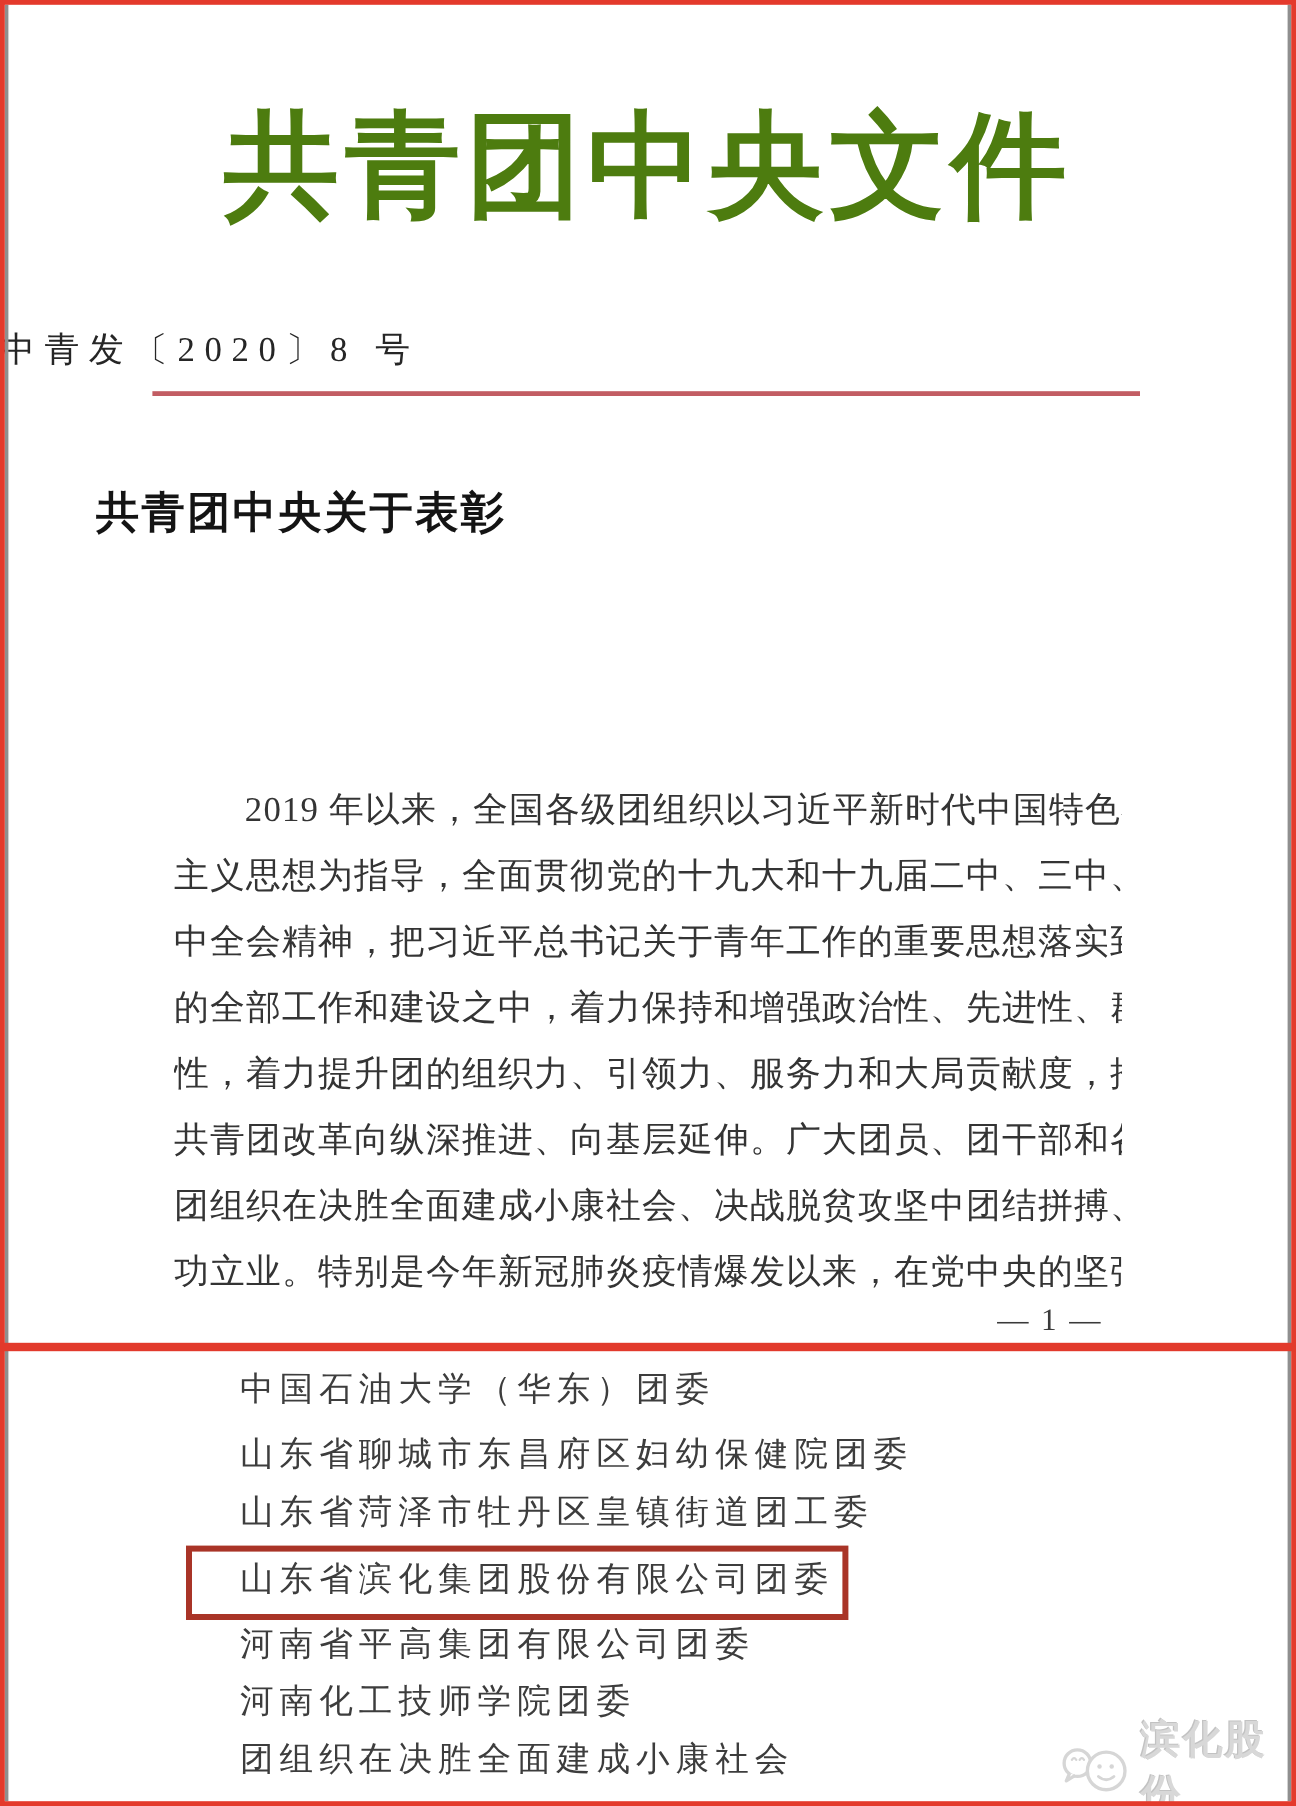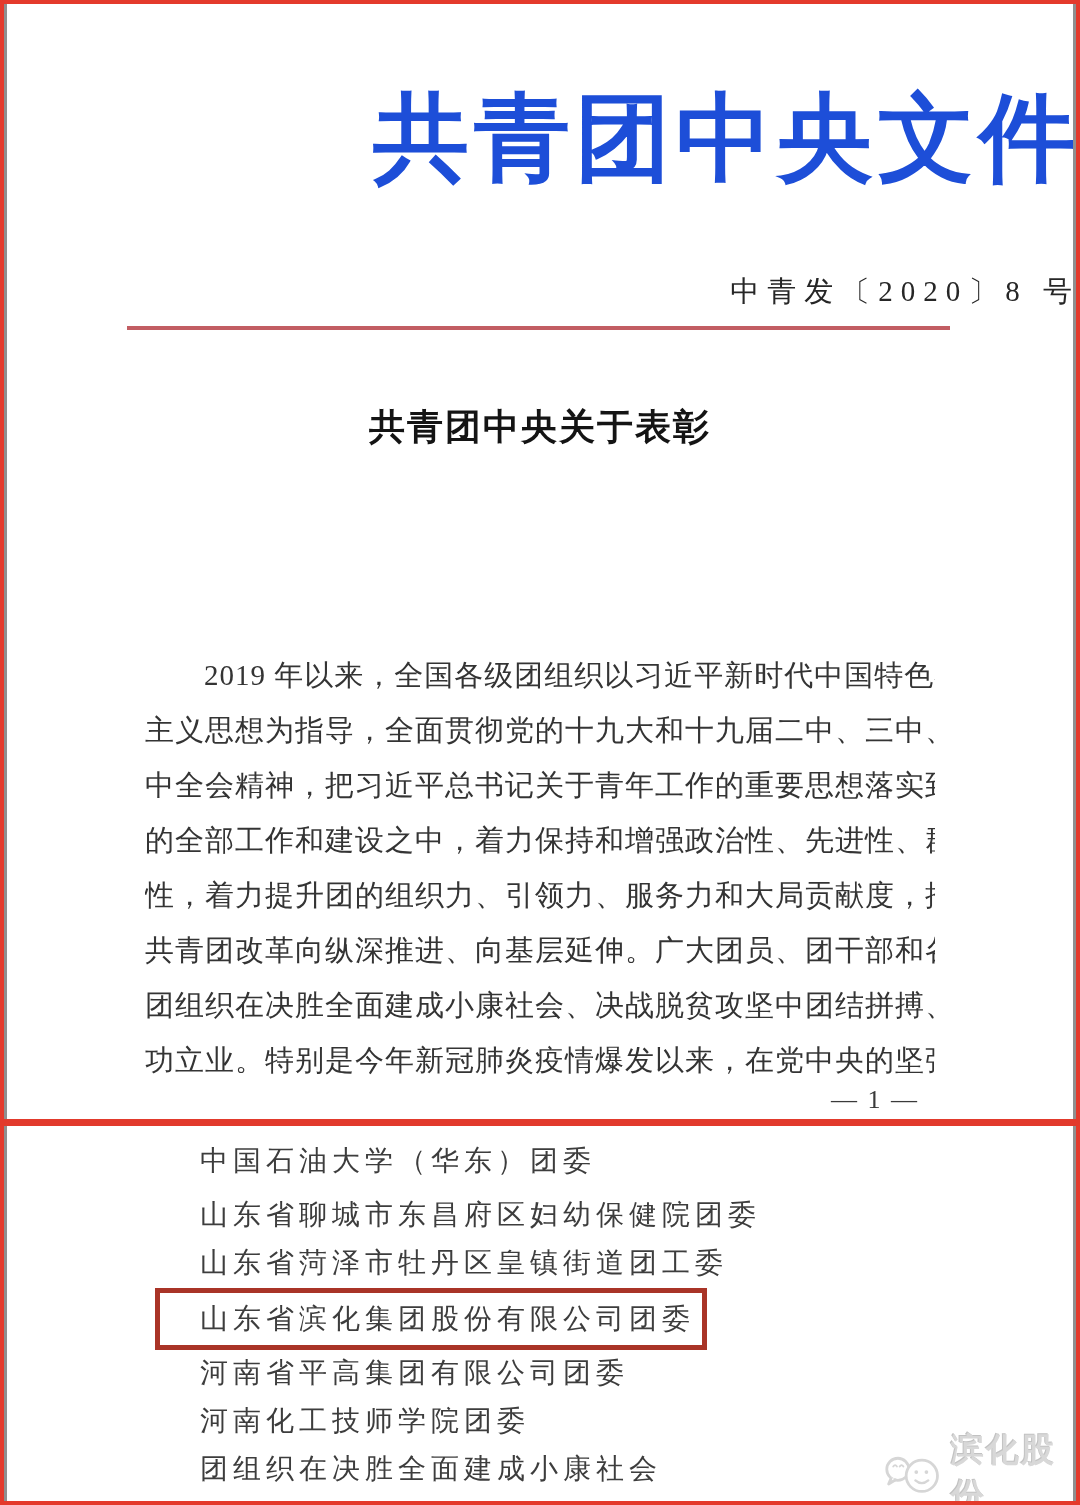--- a/index.html
+++ b/index.html
@@ -20,37 +20,37 @@
   .edge-gray-left, .edge-gray-right {
     position:absolute; top:4px; bottom:4px; width:3px;
     background:#8f8f8f; z-index:4;
   }
   .edge-gray-left { left:4px; }
   .edge-gray-right { right:4px; }
 
   
   .letterhead-title {
     position:absolute; top:84px; left:0; width:100%;
-    text-align:right;
+    text-align:center;
     font-size:96px; font-weight:bold;
-    color:#1d4ed8; letter-spacing:5px;
+    color:#4d7c0f; letter-spacing:5px;
     line-height:1.15;
   }
   .doc-number {
     position:absolute; top:272px; left:0; width:100%;
-    text-align:right;
-    font-size:29px; color:#262626; letter-spacing:8px;padding-left:32px;
+    text-align:left;
+    font-size:29px; color:#262626; letter-spacing:8px;
   }
   .red-rule {
     position:absolute; top:326px; left:127px; width:823px; height:4px;
     background:#c25d63;
   }
   .decision-title {
     position:absolute; top:393px; left:80px; right:80px;
-    text-align:center; font-weight:bold;
+    font-weight:bold;
     font-size:36px; color:#141414;
     line-height:69px; letter-spacing:2px;
   }
   .body-text {
     position:absolute; top:648px; left:145px; width:790px;
     font-size:29px; color:#343434;
   }
   .body-line {
     height:55px; line-height:55px;
     text-align:justify; text-align-last:justify;
@@ -67,21 +67,21 @@
   
   .section-divider {
     position:absolute; top:1119px; left:0; width:100%; height:7px;
     background:#e23a2c; z-index:6;
   }
 
   
   .roster-item {
     position:absolute; left:200px;
     font-size:28px; color:#3d3d3d; letter-spacing:5px;
-    line-height:30px; white-space:nowrap; z-index:2;
+    line-height:30px; white-space:nowrap; z-index:2;font-family:Liberation Mono, monospace;
   }
   .highlight-box {
     position:absolute; left:155px; top:1288px;
     width:552px; height:62px;
     border:5px solid #a93427;
     z-index:1; background:transparent;
   }
 
   
   .watermark {

